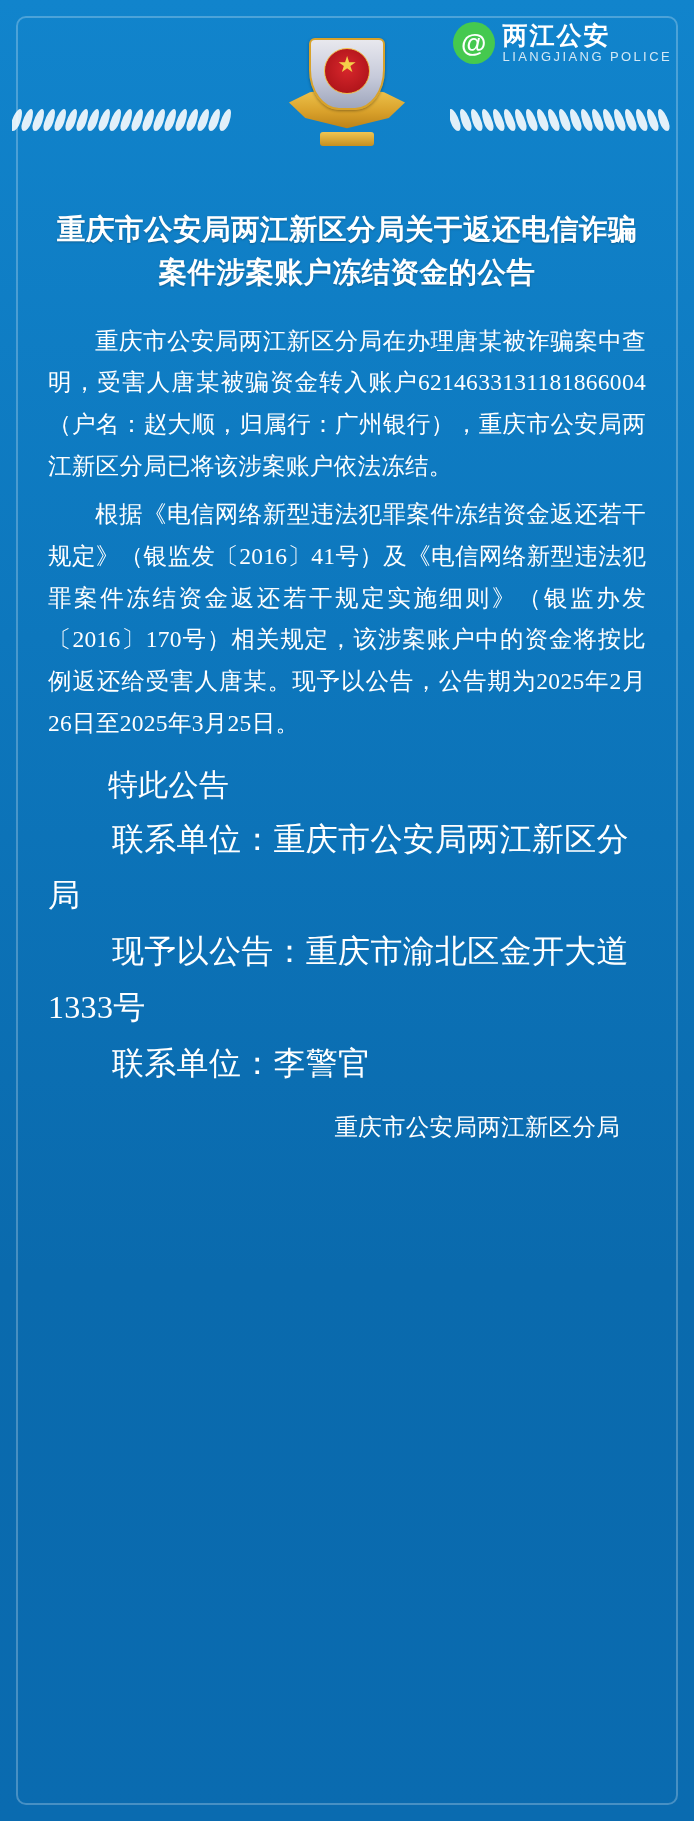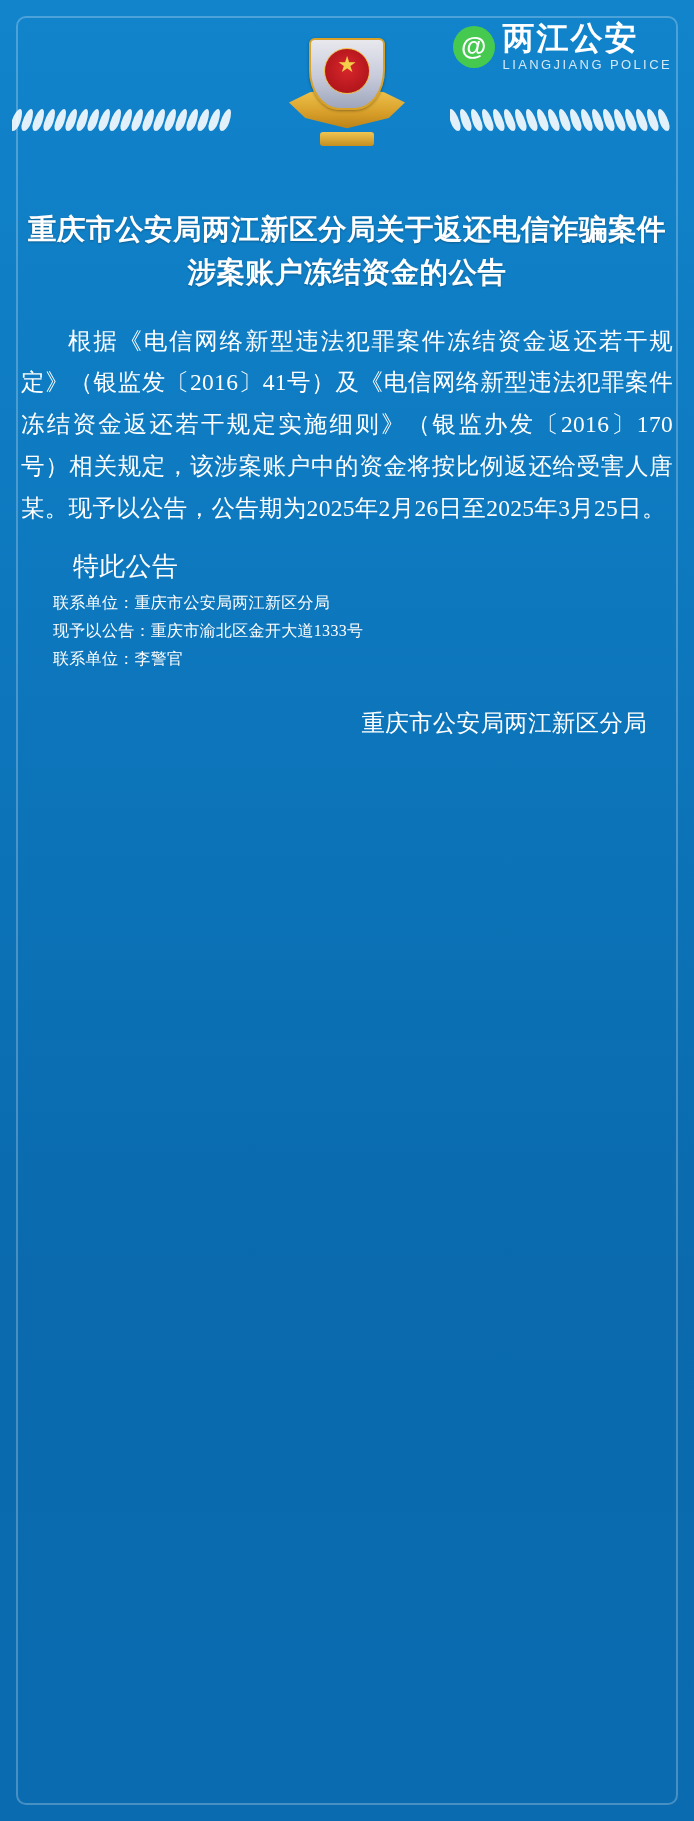--- a/index.html
+++ b/index.html
@@ -123,21 +123,21 @@
     justify-content: center;
     font-size: 26px;
     font-family: "Liberation Sans", sans-serif;
     font-weight: bold;
   }
   .brand .brand-text {
     line-height: 1.05;
   }
   .brand .brand-cn {
     color: #ffffff;
-    font-size: 32px;
+    font-size: 25px;
     font-weight: bold;
     letter-spacing: 2px;
     font-family: "Liberation Sans", sans-serif;
   }
   .brand .brand-en {
     color: rgba(255,255,255,0.82);
     font-size: 13px;
     letter-spacing: 2.4px;
     font-family: "Liberation Sans", sans-serif;
     margin-top: 2px;
@@ -163,21 +163,21 @@
     height: 22px;
     background: rgba(255,255,255,0.88);
     border-radius: 50% 50% 50% 50% / 60% 60% 40% 40%;
     transform: skewX(-18deg);
   }
   .stripe.right .leaf { transform: skewX(18deg); }
 
   
   .content {
     position: relative;
-    padding: 0 21px;
+    padding: 0 48px;
     color: #ffffff;
   }
   .title {
     font-size: 28.5px;
     font-weight: bold;
     line-height: 1.52;
     letter-spacing: 0.5px;
     text-align: center;
     margin: 22px 0 26px 0;
     text-shadow: 0 1px 2px rgba(0,0,0,0.25);
@@ -188,33 +188,33 @@
     text-indent: 2em;
     margin: 0 0 6px 0;
     text-align: justify;
     text-justify: inter-ideograph;
     letter-spacing: 0.3px;
   }
   .sign-block {
     margin-top: 14px;
   }
   .sign-line {
-    font-size: 26px;
+    font-size: 30px;
     line-height: 1.75;
     text-indent: 2em;
     letter-spacing: 0.3px;
   }
   .contact-line {
-    font-size: 16px;
+    font-size: 32px;
     line-height: 1.75;
     text-indent: 2em;
     letter-spacing: 0.3px;
   }
   .footer {
-    margin-top: 30px;
+    margin-top: 16px;
     text-align: right;
     padding-right: 26px;
   }
   .footer div {
     font-size: 23.5px;
     line-height: 1.75;
     letter-spacing: 0.3px;
   }
   .footer .date {
     padding-right: 14px;
@@ -294,20 +294,21 @@
       <div class="brand-text">
         <div class="brand-cn">两江公安</div>
         <div class="brand-en">LIANGJIANG POLICE</div>
       </div>
     </div>
   </div>
 
   <div class="content">
     <div class="title">重庆市公安局两江新区分局关于返还电信诈骗案件涉案账户冻结资金的公告</div>
 
+    <p class="para">重庆市公安局两江新区分局在办理唐某被诈骗案中查明，受害人唐某被骗资金转入账户6214633131181866004（户名：赵大顺，归属行：广州银行），重庆市公安局两江新区分局已将该涉案账户依法冻结。</p>
     <p class="para">根据《电信网络新型违法犯罪案件冻结资金返还若干规定》（银监发〔2016〕41号）及《电信网络新型违法犯罪案件冻结资金返还若干规定实施细则》（银监办发〔2016〕170号）相关规定，该涉案账户中的资金将按比例返还给受害人唐某。现予以公告，公告期为2025年2月26日至2025年3月25日。</p>
 
     <div class="sign-block">
       <div class="sign-line">特此公告</div>
       <div class="contact-line">联系单位：重庆市公安局两江新区分局</div>
       <div class="contact-line">现予以公告：重庆市渝北区金开大道1333号</div>
       <div class="contact-line">联系单位：李警官</div>
     </div>
 
     <div class="footer">

